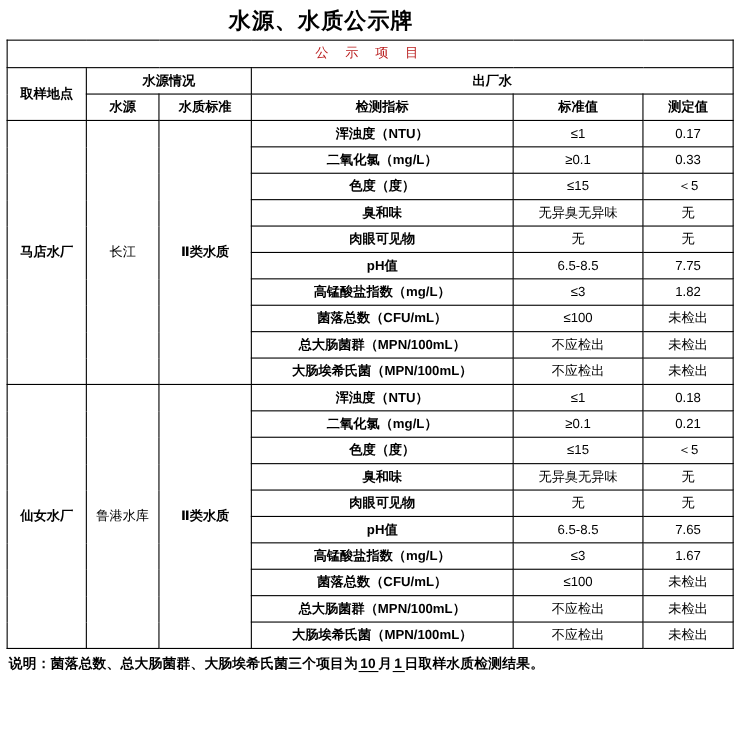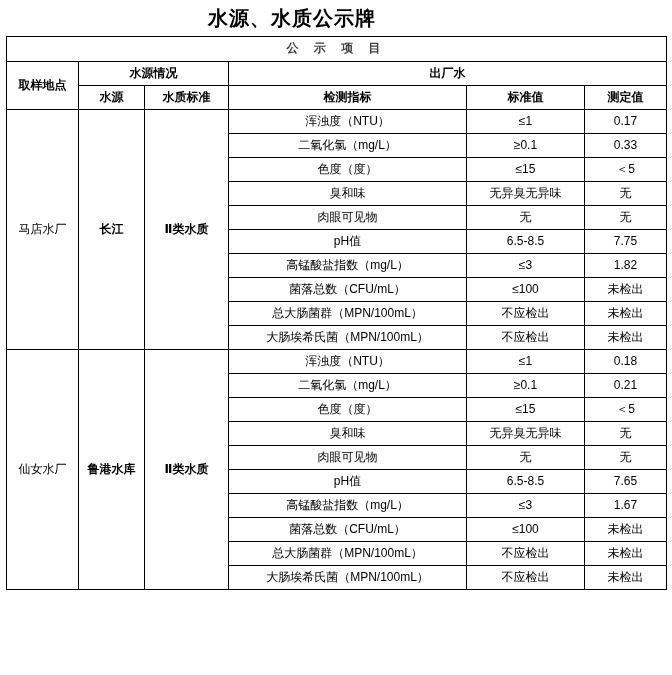--- a/index.html
+++ b/index.html
@@ -46,50 +46,50 @@
     border: 1px solid #000000;
     text-align: center;
     vertical-align: middle;
     font-size: 12px;
     padding: 0;
     height: 23px;
     line-height: 1.15;
   }
   .banner {
     font-size: 15px;
-    font-weight: bold;
+    font-weight: normal;
     letter-spacing: 6px;
-    color: #404040;
+    color: #b91c1c;
     height: 24px !important;
   }
   .hdr {
     font-weight: bold;
     font-size: 13px;
   }
   .hdr-sm {
     font-weight: bold;
     font-size: 12px;
     margin-top: 20px;
   }
   .plant {
     font-size: 14px;
-    font-weight: normal;
+    font-weight: bold;
     margin-left: 41px;
   }
   .src {
     font-size: 13px;
-    font-weight: bold;
+    font-weight: normal;
   }
   .std {
     font-size: 13px;
     font-weight: bold;
   }
   .metric {
     font-size: 12px;
-    font-weight: normal;
+    font-weight: bold;
   }
   .val {
     font-size: 12px;
   }
   .note {
     font-size: 12.5px;
     font-weight: bold;
     padding-top: 5px;
     padding-left: 2px;
     letter-spacing: 0.2px;
@@ -242,14 +242,17 @@
         <td class="val">未检出</td>
       </tr>
       <tr>
         <td class="metric">大肠埃希氏菌（MPN/100mL）</td>
         <td class="val">不应检出</td>
         <td class="val">未检出</td>
       </tr>
     </tbody>
   </table>
 
+  <div class="note">
+    <span>说明：菌落总数、总大肠菌群、大肠埃希氏菌三个项目为</span><span class="u">10</span><span>月</span><span class="u">1</span><span>日取样水质检测结果。</span>
+  </div>
 
 </div>
 
 </body></html>

